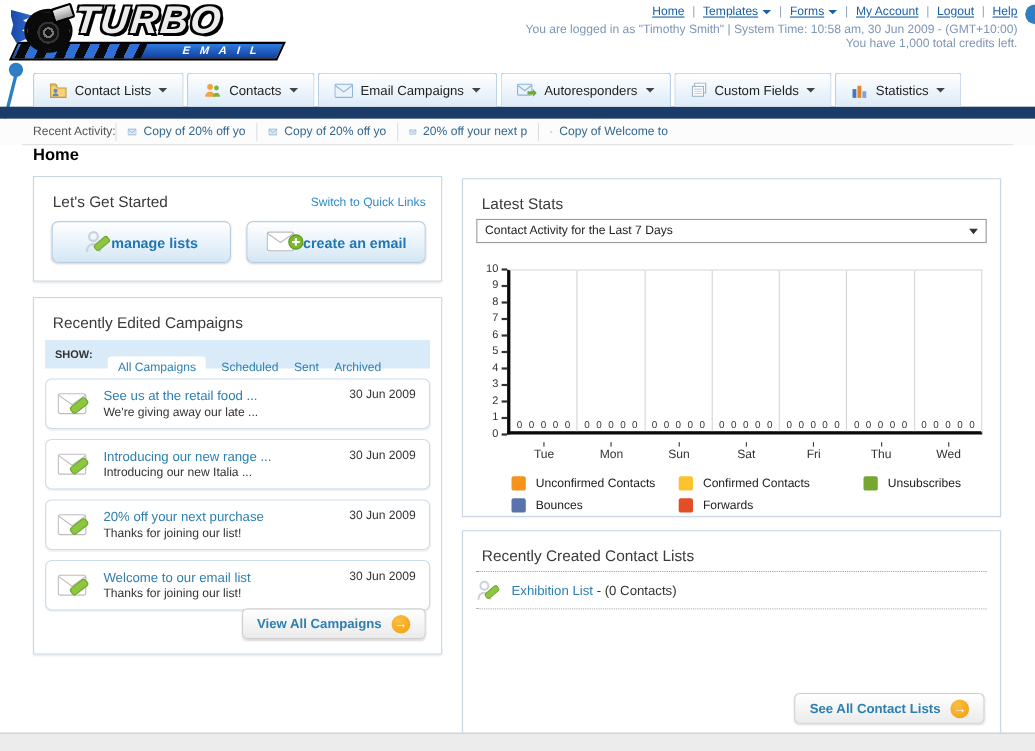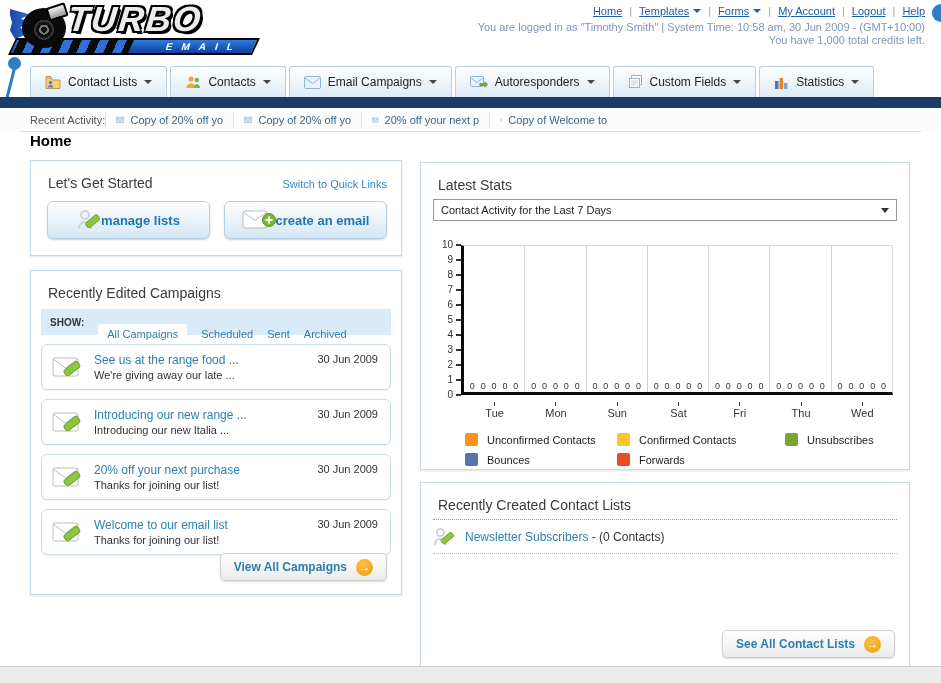--- a/index.html
+++ b/index.html
@@ -304,21 +304,21 @@
       <span class="filter">Archived</span>
     </div>
     <div class="camp-list">
       <div class="camp-item">
         <svg width="32" height="26" viewBox="0 0 32 26">
             <rect x="1" y="4" width="25" height="18" rx="2" fill="#fff" stroke="#BDBDBD"></rect>
             <path d="M1 5l12.5 9L26 5" fill="none" stroke="#BDBDBD"></path>
             <rect x="11" y="11" width="17" height="7" rx="2.5" transform="rotate(-38 20 14)" fill="#8DC63F" stroke="#6FA52D"></rect>
           </svg>
         <span class="camp-text">
-          <a class="camp-title">See us at the range food ...</a>
+          <a class="camp-title">See us at the retail food ...</a>
           <span class="camp-sub">We're giving away our late ...</span>
         </span>
         <span class="camp-date">30 Jun 2009</span>
       </div>
       <div class="camp-item">
         <svg width="32" height="26" viewBox="0 0 32 26">
             <rect x="1" y="4" width="25" height="18" rx="2" fill="#fff" stroke="#BDBDBD"></rect>
             <path d="M1 5l12.5 9L26 5" fill="none" stroke="#BDBDBD"></path>
             <rect x="11" y="11" width="17" height="7" rx="2.5" transform="rotate(-38 20 14)" fill="#8DC63F" stroke="#6FA52D"></rect>
           </svg>
@@ -470,21 +470,21 @@
     <div class="panel-title">Recently Created Contact Lists</div>
     <div class="cl-rule"></div>
     <div class="cl-list">
       <div class="cl-item">
         <svg width="22" height="20" viewBox="0 0 24 22">
             <circle cx="8" cy="6" r="4" fill="none" stroke="#CBD2DA" stroke-width="2"></circle>
             <path d="M2 20c0-5 3-7 6-7s6 2 6 7" fill="none" stroke="#CBD2DA" stroke-width="2"></path>
             <rect x="8" y="9" width="15" height="6" rx="2" transform="rotate(-40 16 12)" fill="#8DC63F" stroke="#6FA52D"></rect>
           </svg>
         <span class="cl-text">
-          <a class="cl-link">Newsletter Subscribers</a>
+          <a class="cl-link">Exhibition List</a>
           <span class="cl-detail">- (0 Contacts)</span>
         </span>
       </div>
     </div>
     <div class="pill-btn">
       <span>See All Contact Lists</span>
       <span class="arrow-circle">→</span>
     </div>
   </div>
 

